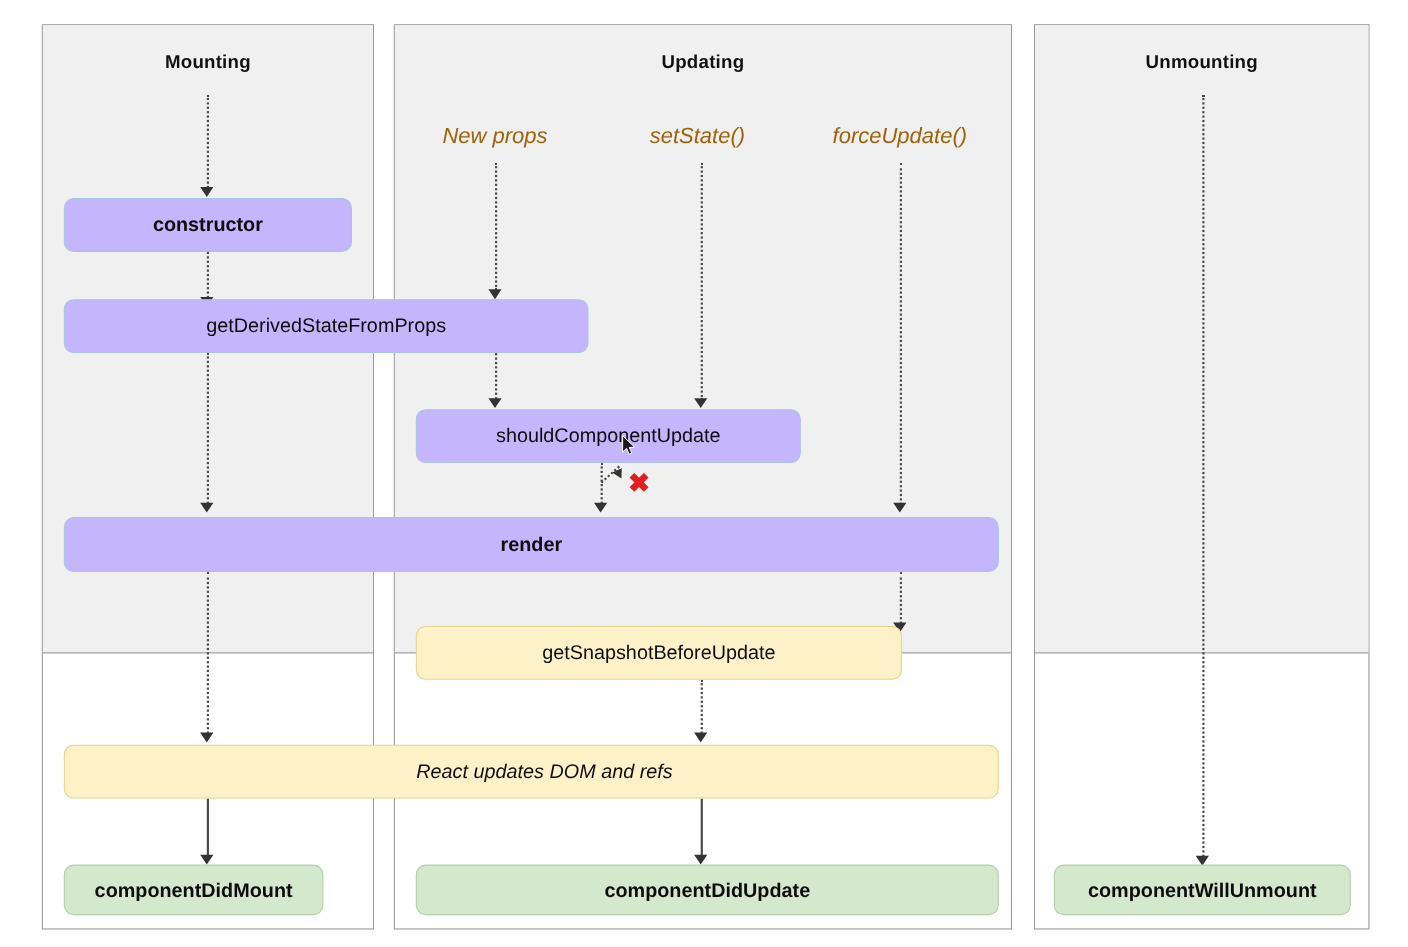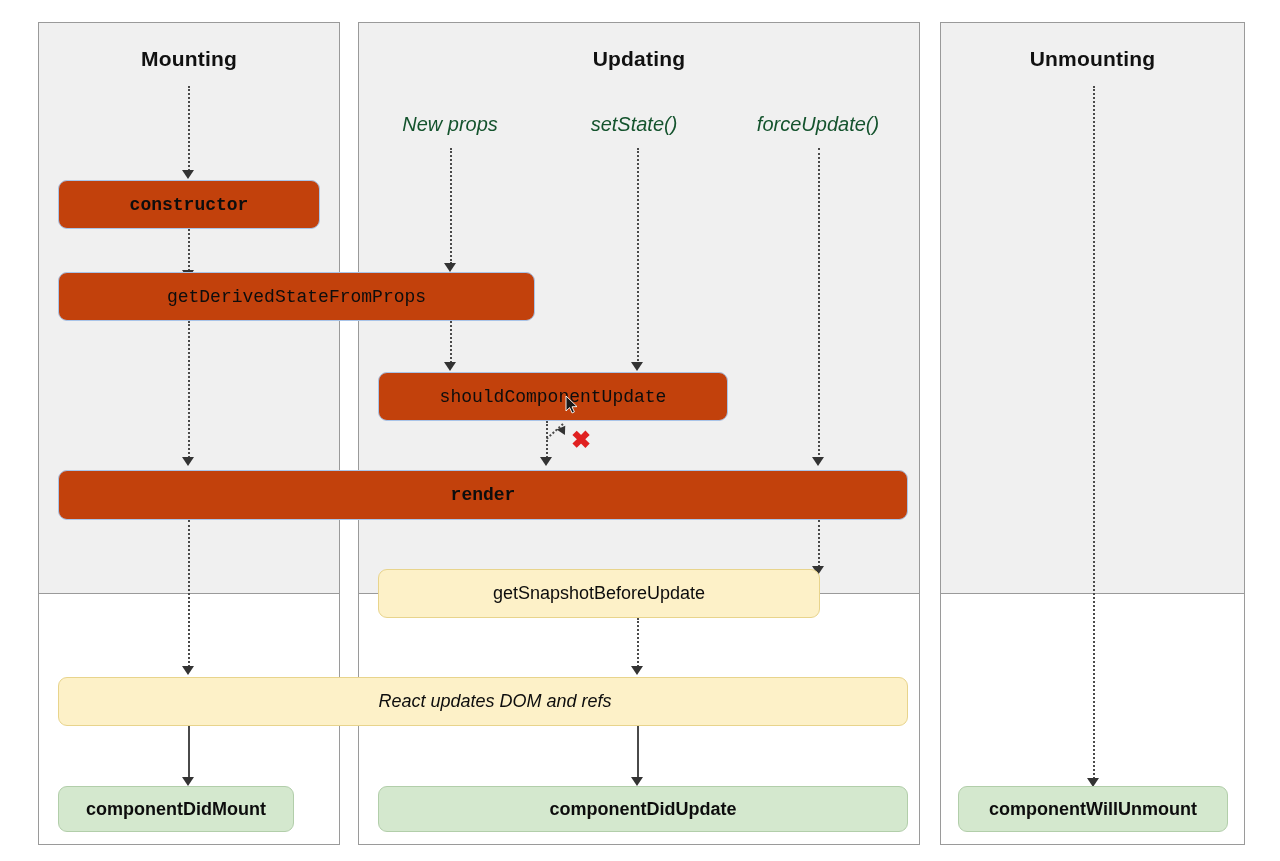--- a/index.html
+++ b/index.html
@@ -32,51 +32,51 @@
     background: #f0f0f0;
     border-bottom: 1.5px solid #9a9a9a;
     box-sizing: border-box;
   }
   .panel-title {
     position: absolute;
     left: 0;
     right: 0;
     text-align: center;
     font-weight: bold;
-    font-size: 21px;
+    font-size: 17px;
     color: #111111;
     letter-spacing: 0.2px;
   }
 
   
   .node {
     position: absolute;
     box-sizing: border-box;
     border-radius: 9px;
     display: flex;
     align-items: center;
     justify-content: center;
     font-size: 18px;
     color: #0d0d0d;
     text-align: center;
     white-space: nowrap;
     z-index: 6;
   }
-  .node.blue   { background: #c2410c; border: 1.5px solid #a9c4e8; font-family: Liberation Mono, monospace; }
+  .node.blue   { background: #c4b5fd; border: 1.5px solid #a9c4e8; }
   .node.yellow { background: #fdf1c8; border: 1.5px solid #e8d48c; }
   .node.green  { background: #d4e8ce; border: 1.5px solid #b2ceaa; }
   .node.bold   { font-weight: bold; }
   .node.italic { font-style: italic; padding-left: 24px; }
 
   
   .trigger {
     position: absolute;
     font-style: italic;
     font-size: 20px;
-    color: #14532d;
+    color: #a16207;
     text-align: center;
     white-space: nowrap;
     transform: translateX(-50%);
     z-index: 6;
   }
 
   
   .vline {
     position: absolute;
     width: 0;

